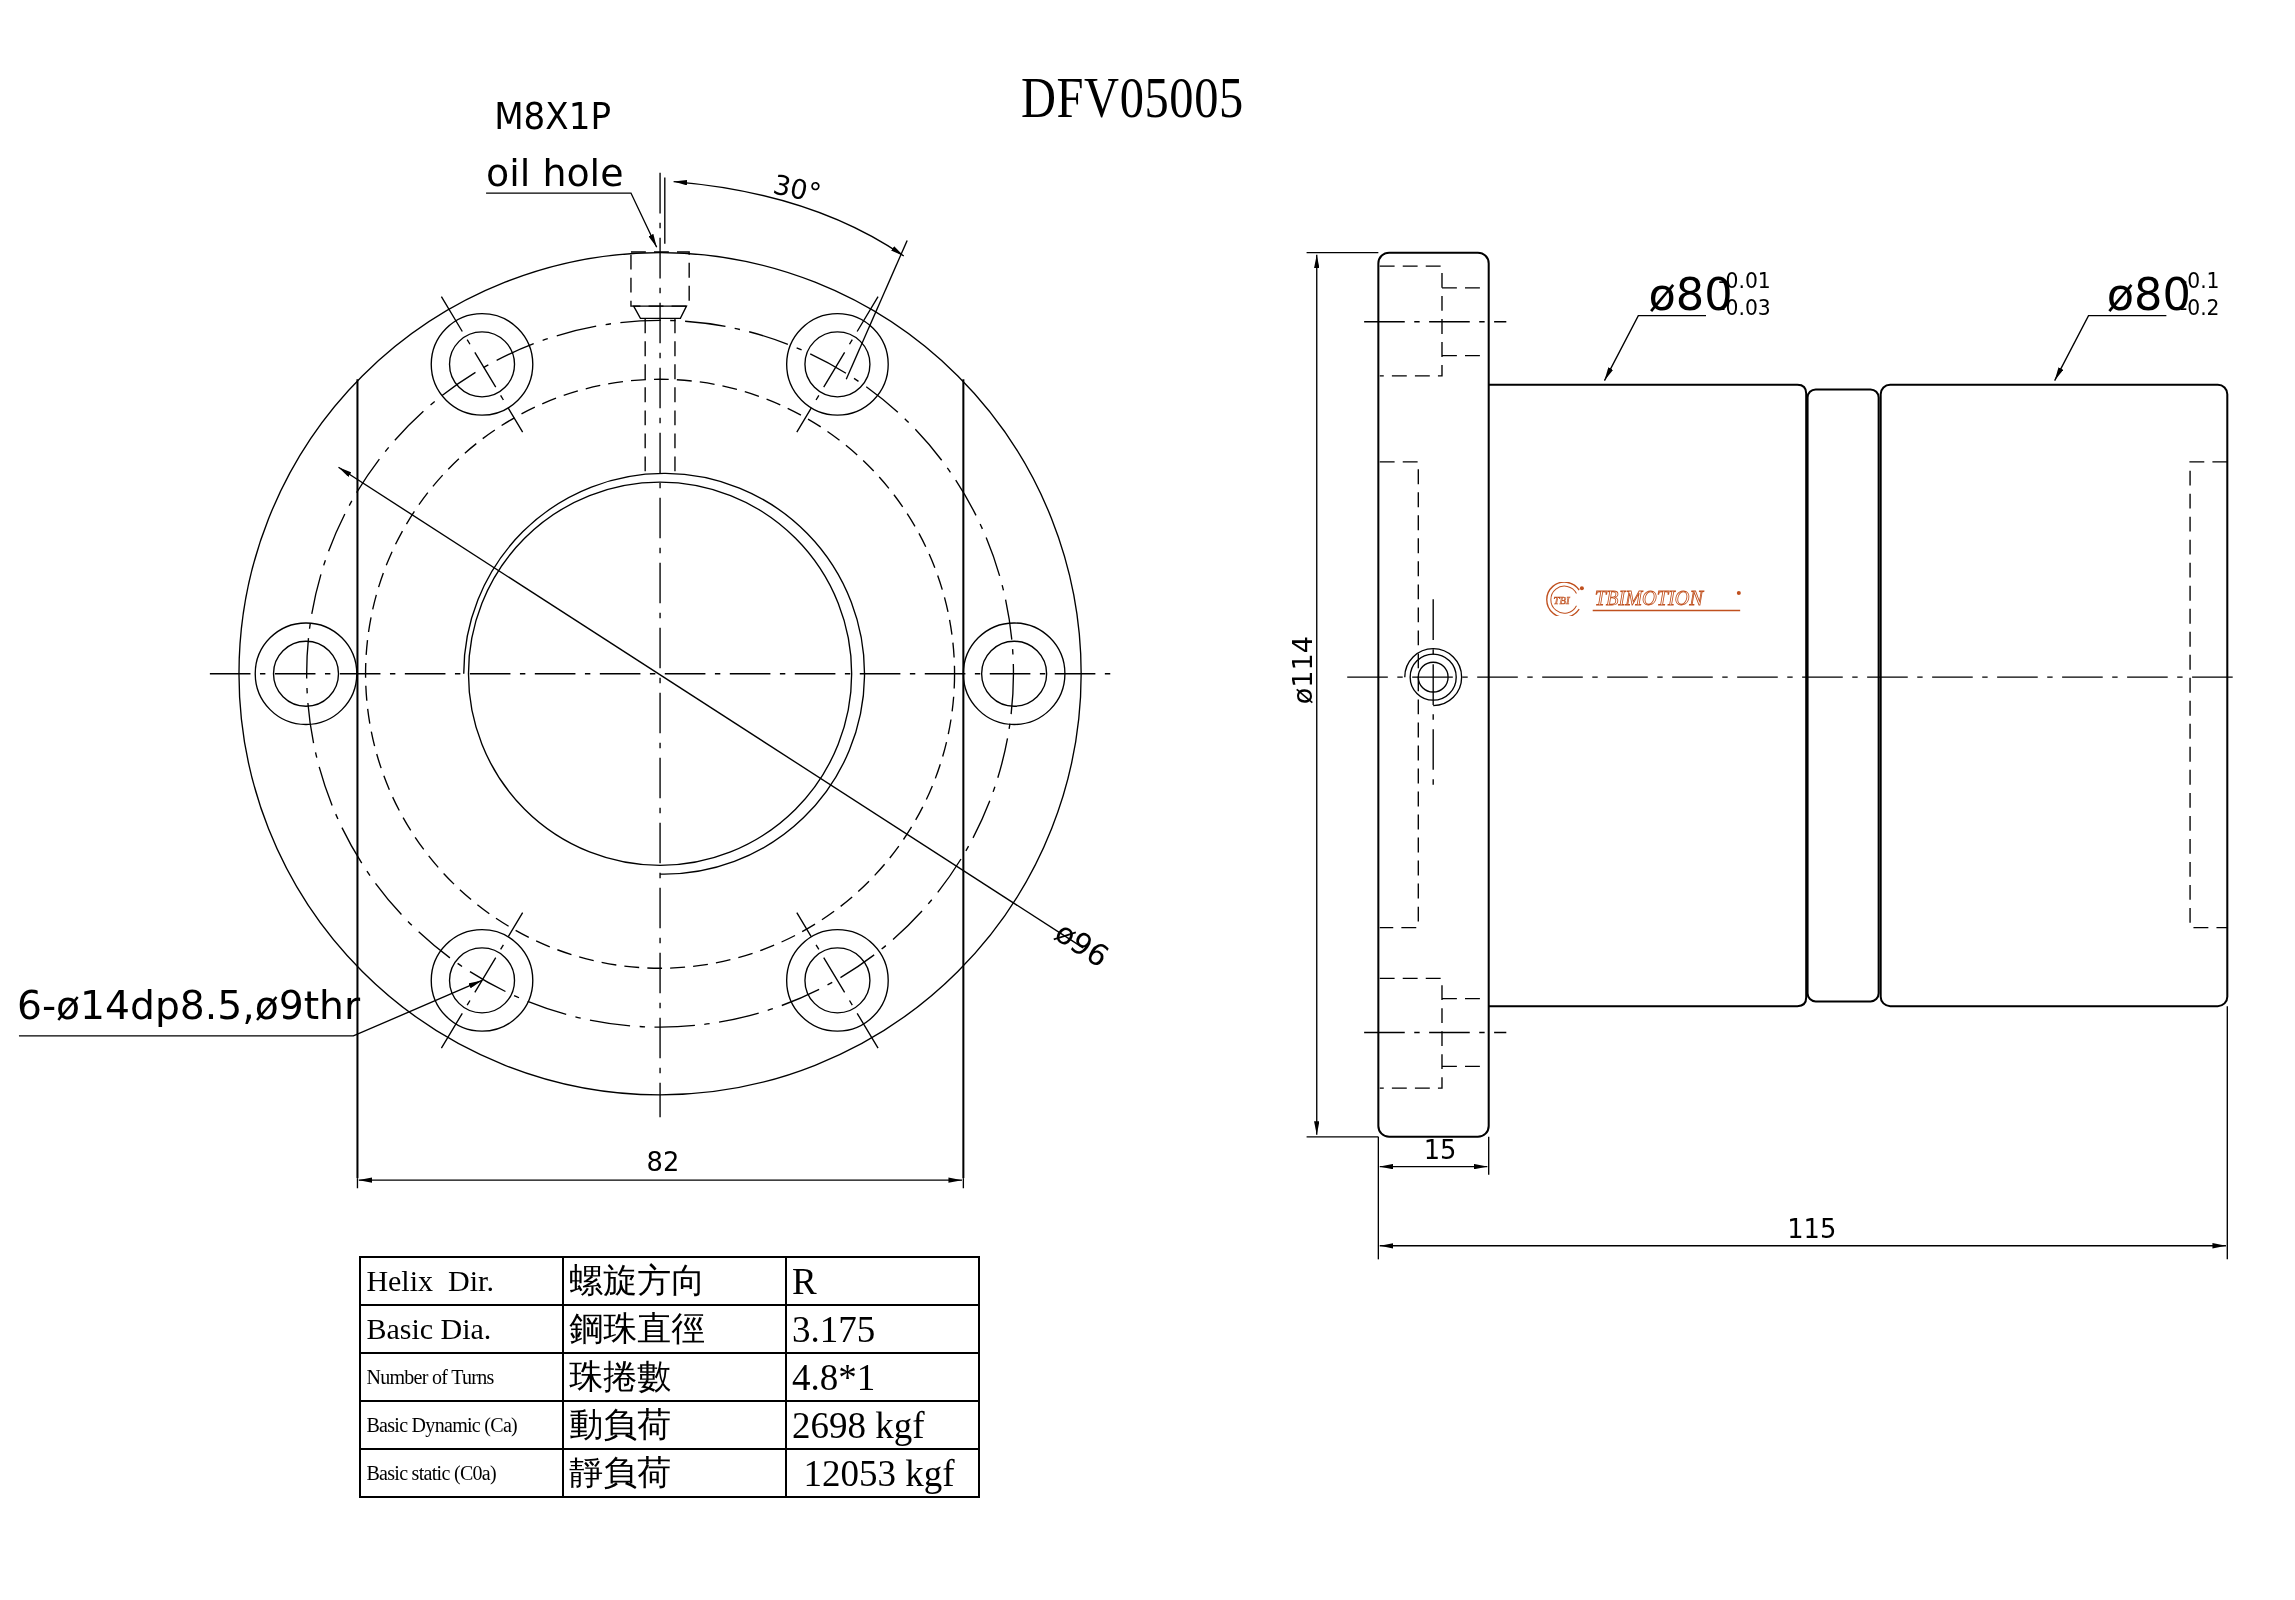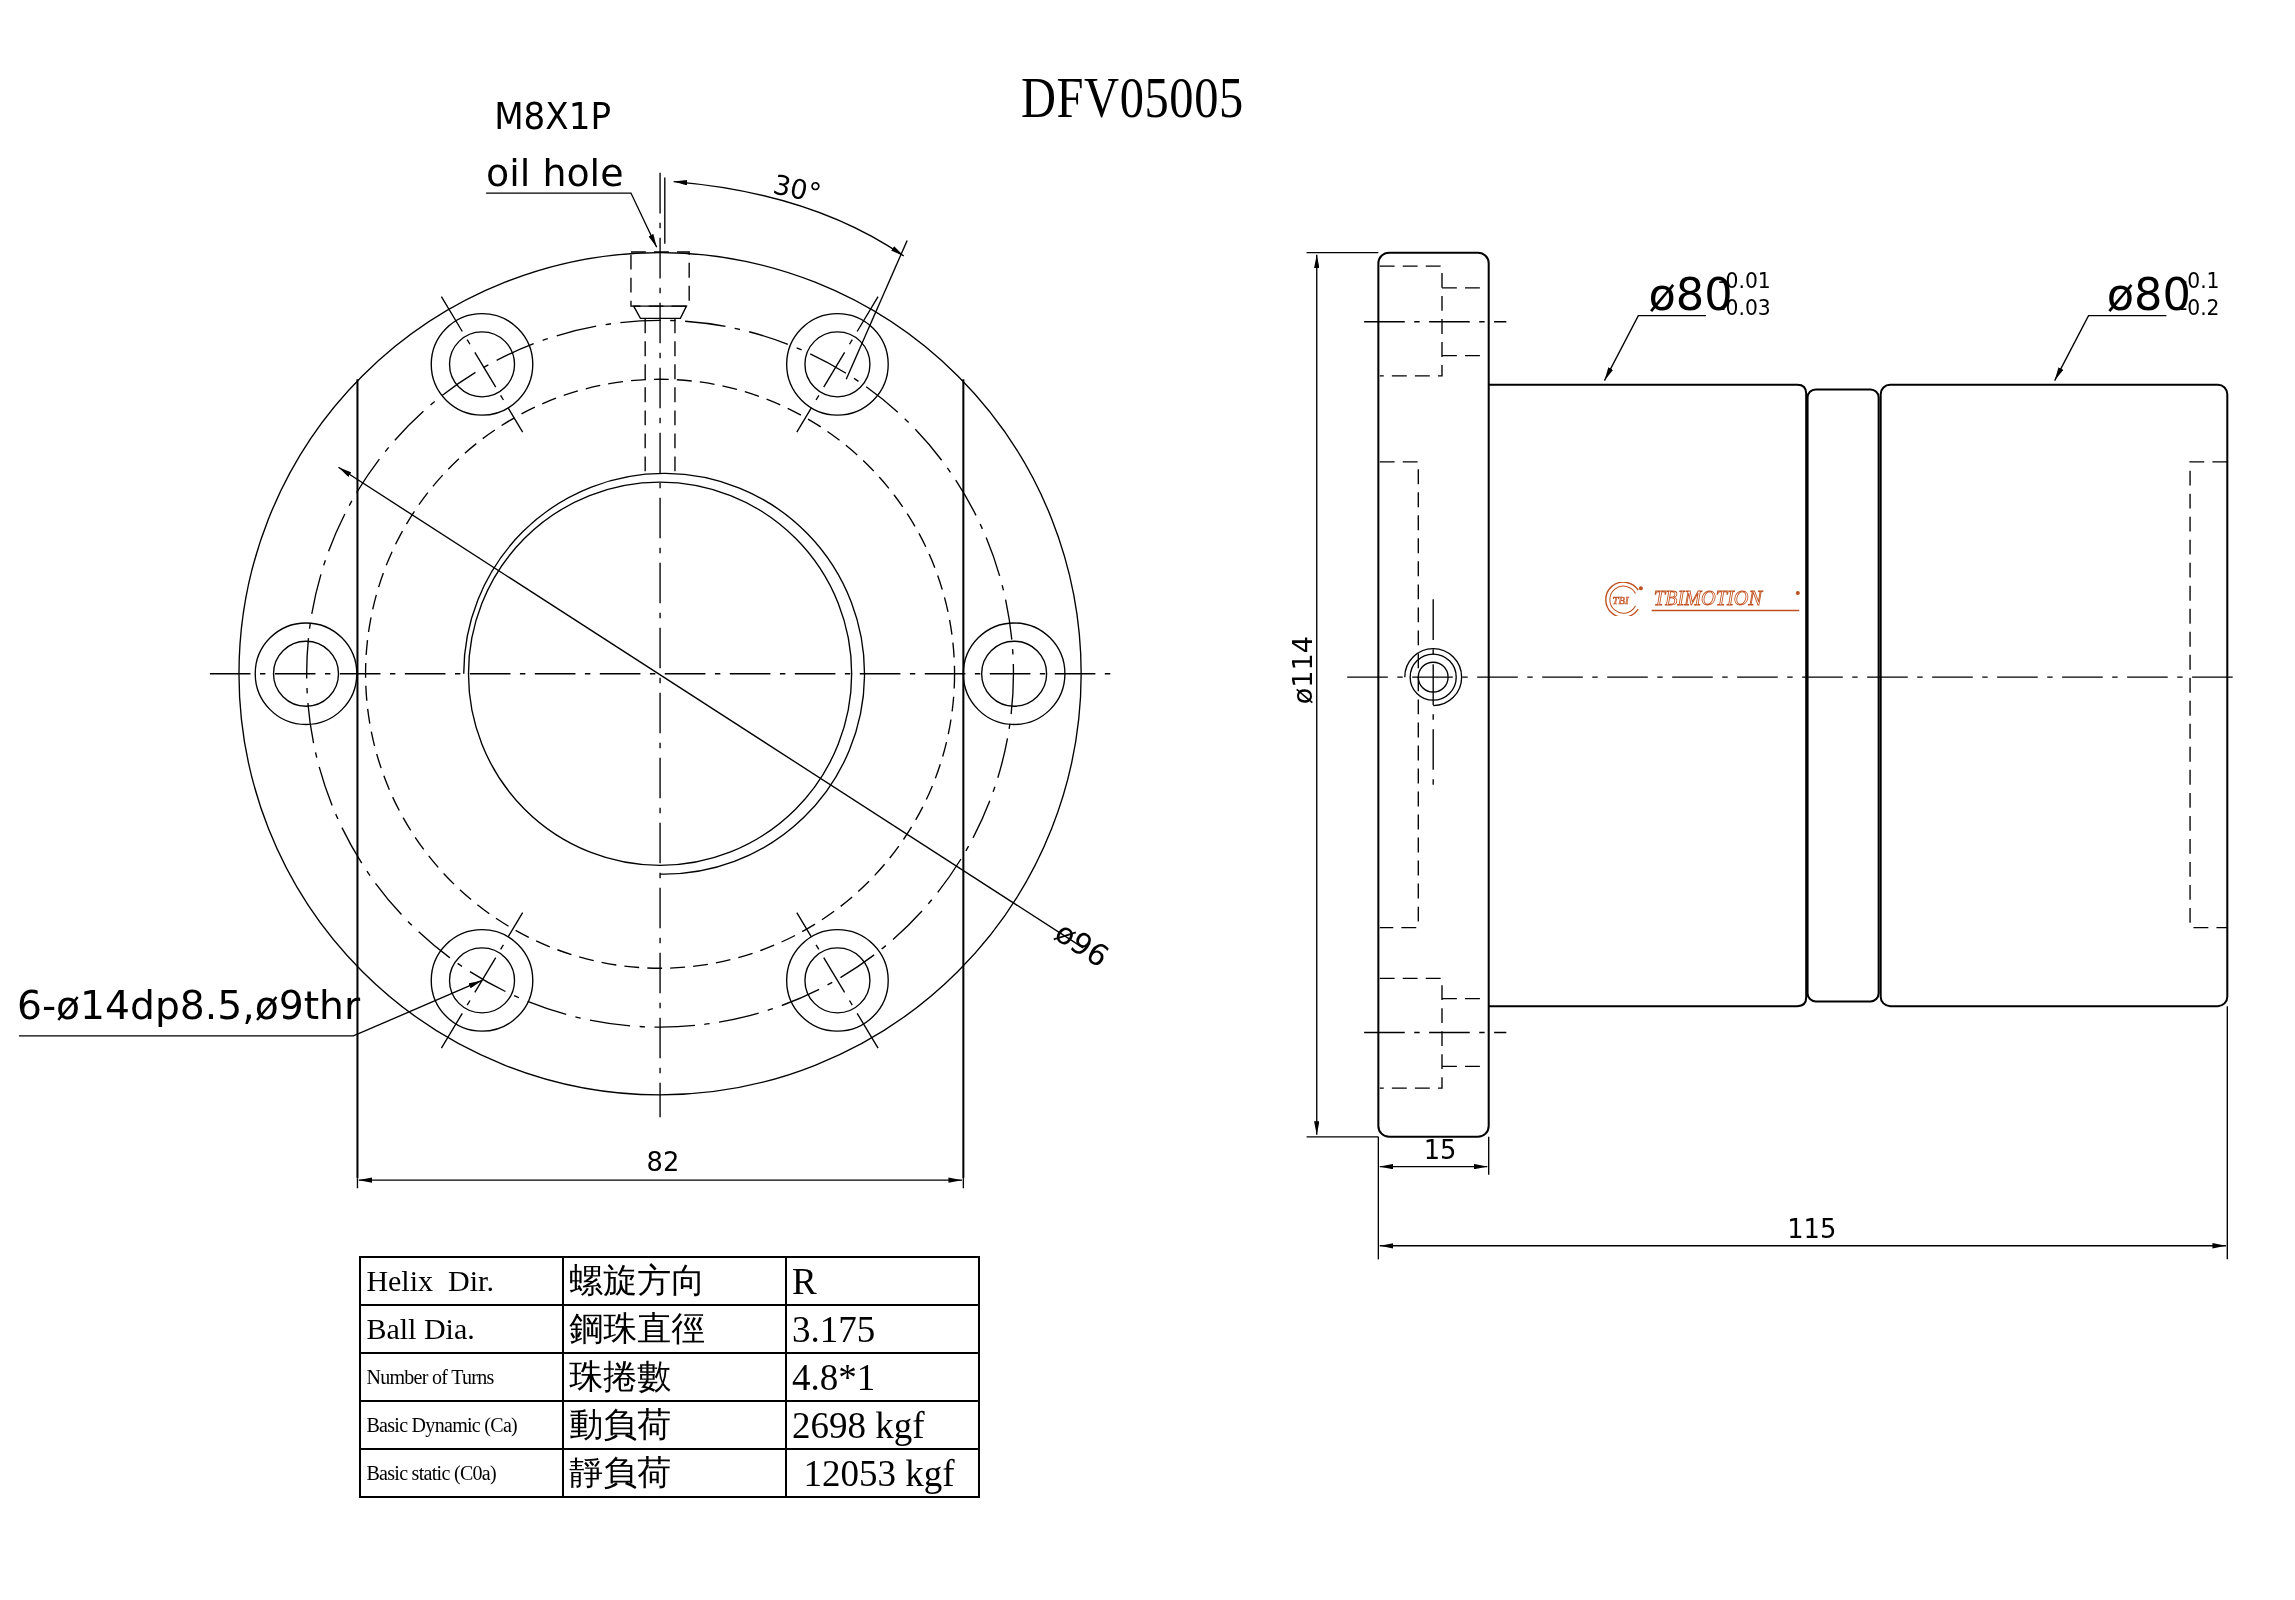--- a/index.html
+++ b/index.html
@@ -10,21 +10,21 @@
   .dash{stroke:#000;stroke-width:2;fill:none;stroke-dasharray:22 12;}
   .center{stroke:#000;stroke-width:2;fill:none;stroke-dasharray:60 14 8 14;}
   .cad{font-family:"DejaVu Sans",sans-serif;font-weight:normal;fill:#000;}
   .title{position:absolute;left:1021px;top:65px;font-family:"Liberation Serif",serif;font-size:57px;letter-spacing:0.7px;color:#000;transform:scaleX(0.85);transform-origin:left top;}
   table.spec{position:absolute;left:359px;top:1256px;border-collapse:collapse;font-family:"Liberation Serif",serif;color:#000;border-radius:21px;}
   table.spec td{border:2px solid #000;height:41px;padding:0 5.4px;white-space:nowrap;vertical-align:middle;}
   td.en{width:190px;font-size:30px;}
   td.en.small{font-size:20px;letter-spacing:-0.7px;}
   td.zh{width:210px;font-size:34px;font-family:"DejaVu Sans",sans-serif;}
   td.val{width:169px;font-size:37px;padding-left:20.3px;}
-  .logo{position:absolute;left:1603px;top:582px;width:230px;height:34px;}
+  .logo{position:absolute;left:1544px;top:582px;width:230px;height:34px;}
 </style>
 </head>
 <body>
 
 <div class="title">DFV05005</div>
 
 <svg width="2295" height="1600" viewBox="0 0 3390 2363">
   <defs>
     <marker id="arr" viewBox="0 0 20 8" refX="20" refY="4" markerWidth="20" markerHeight="8" orient="auto" markerUnits="userSpaceOnUse">
       <path d="M0,0 L20,4 L0,8 z" fill="#000"></path>
@@ -176,21 +176,21 @@
 </div>
 
 <table class="spec">
   <tbody>
       <tr>
     <td class="en" style="white-space:pre">Helix  Dir.</td>
     <td class="zh">螺旋方向</td>
     <td class="val">R</td>
   </tr>
   <tr>
-    <td class="en">Ball Dia.</td>
+    <td class="en">Basic Dia.</td>
     <td class="zh">鋼珠直徑</td>
     <td class="val">3.175</td>
   </tr>
   <tr>
     <td class="en small">Number of Turns</td>
     <td class="zh">珠捲數</td>
     <td class="val">4.8*1</td>
   </tr>
   <tr>
     <td class="en small">Basic Dynamic (Ca)</td>

